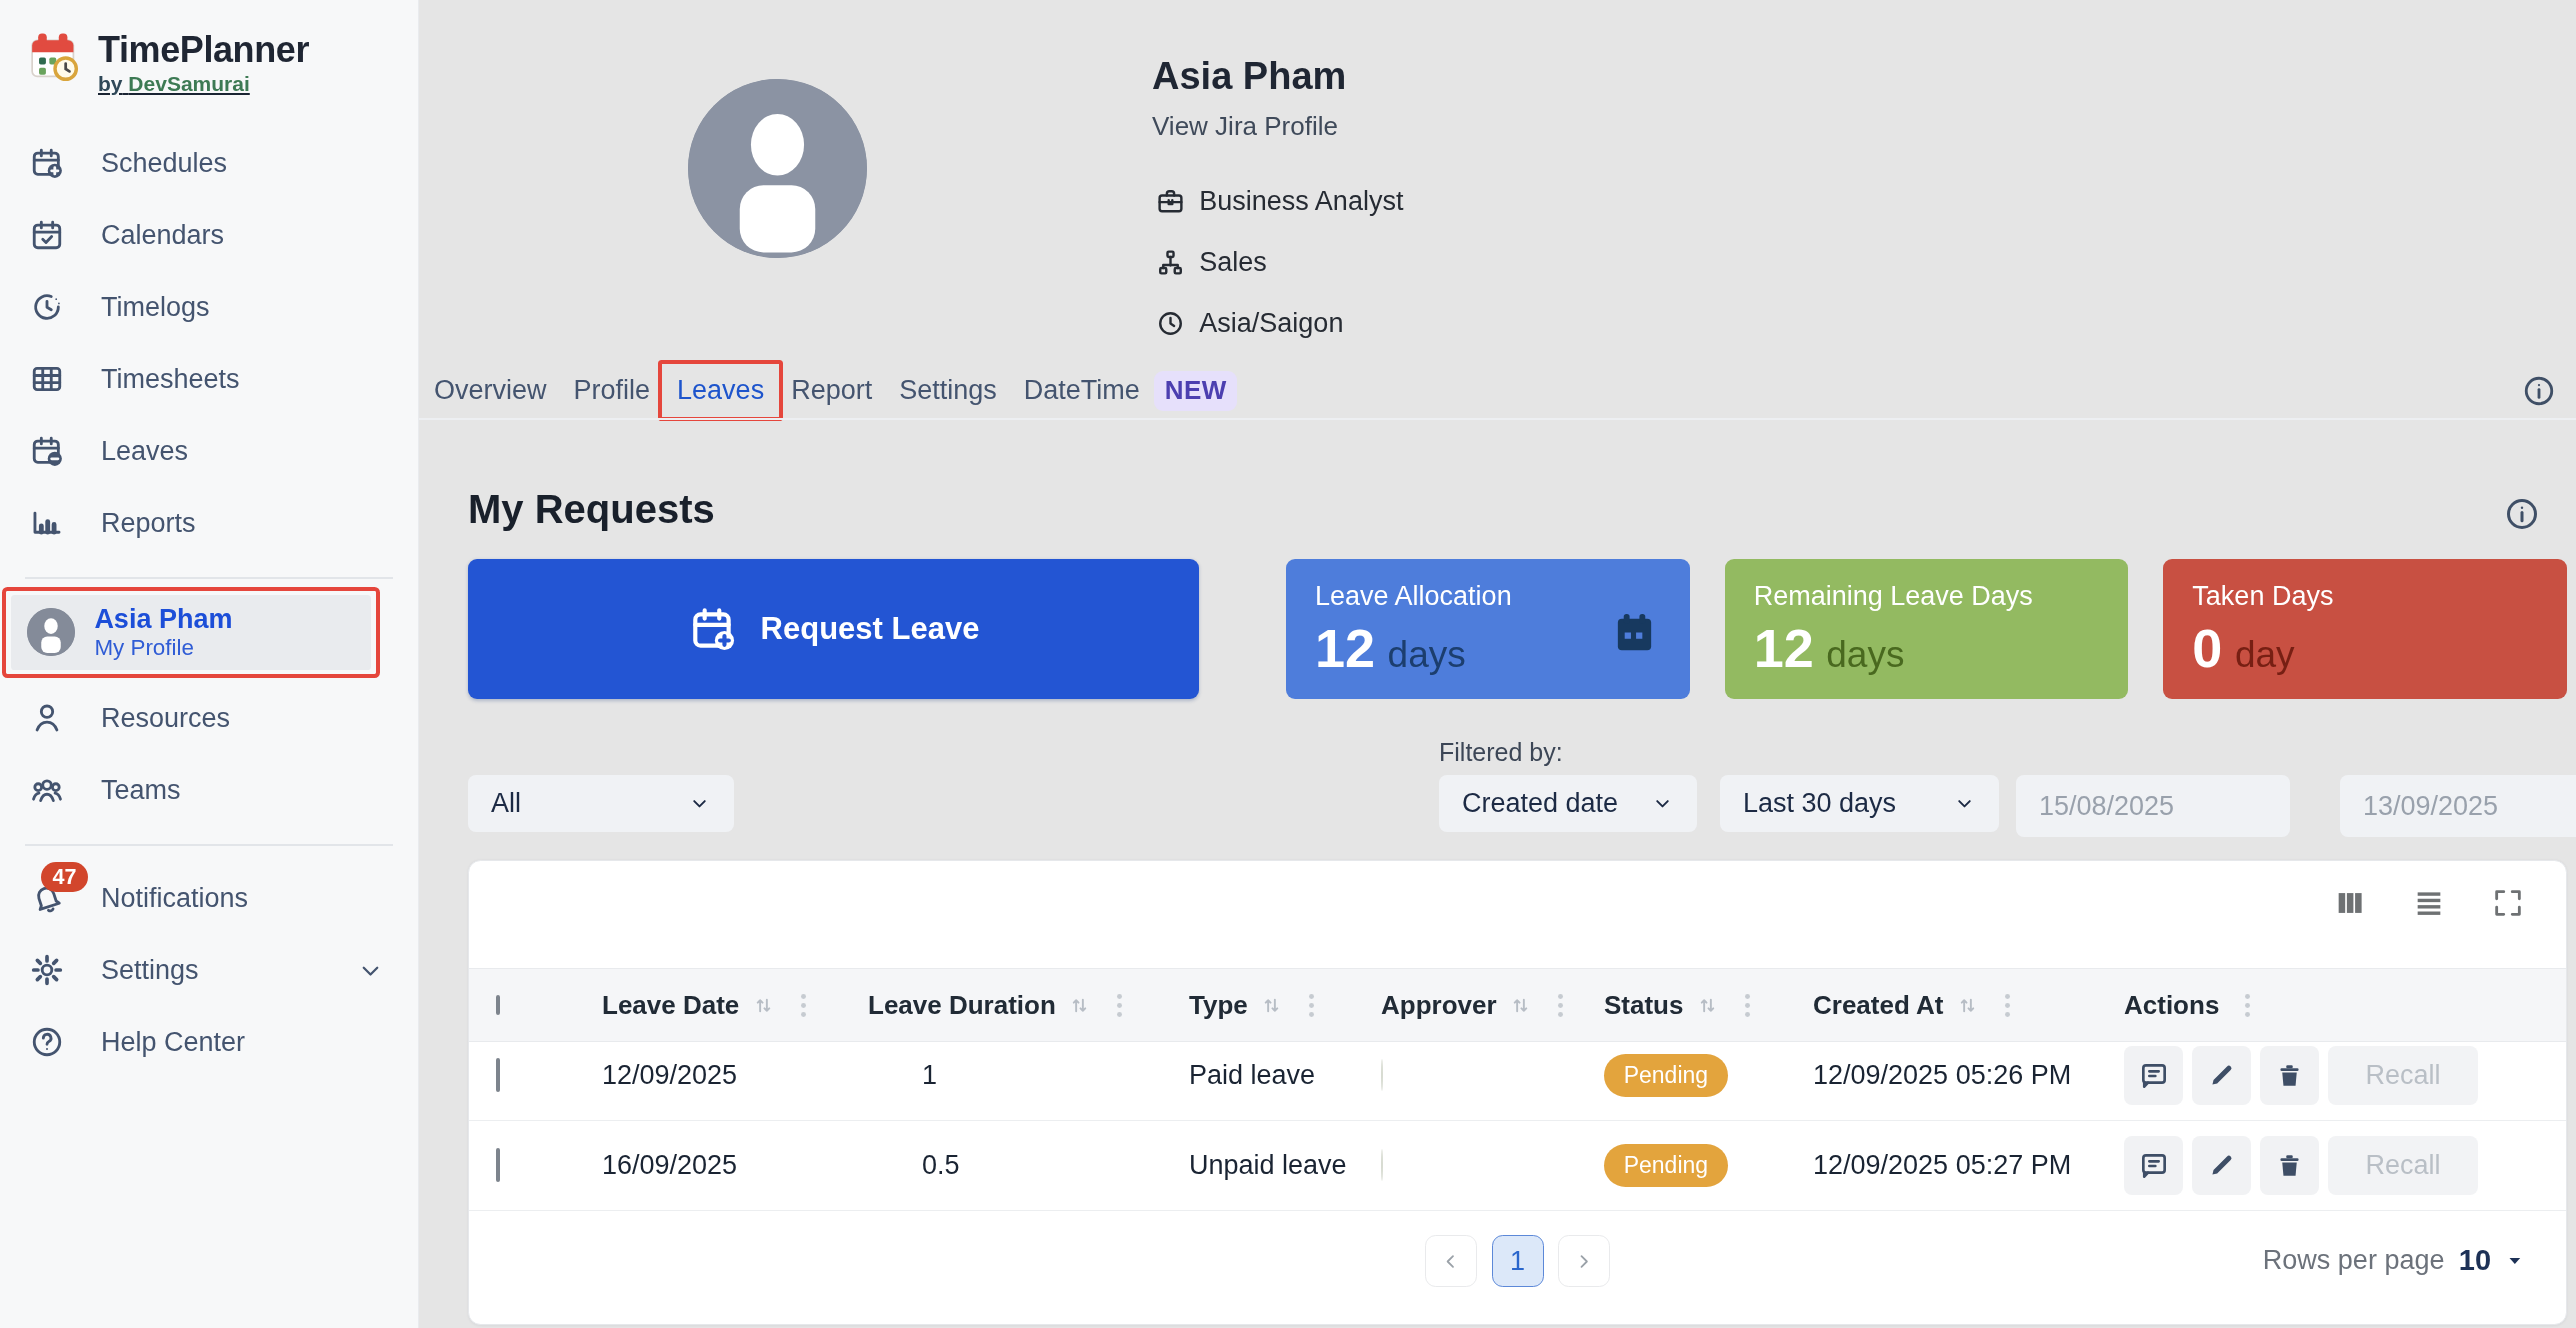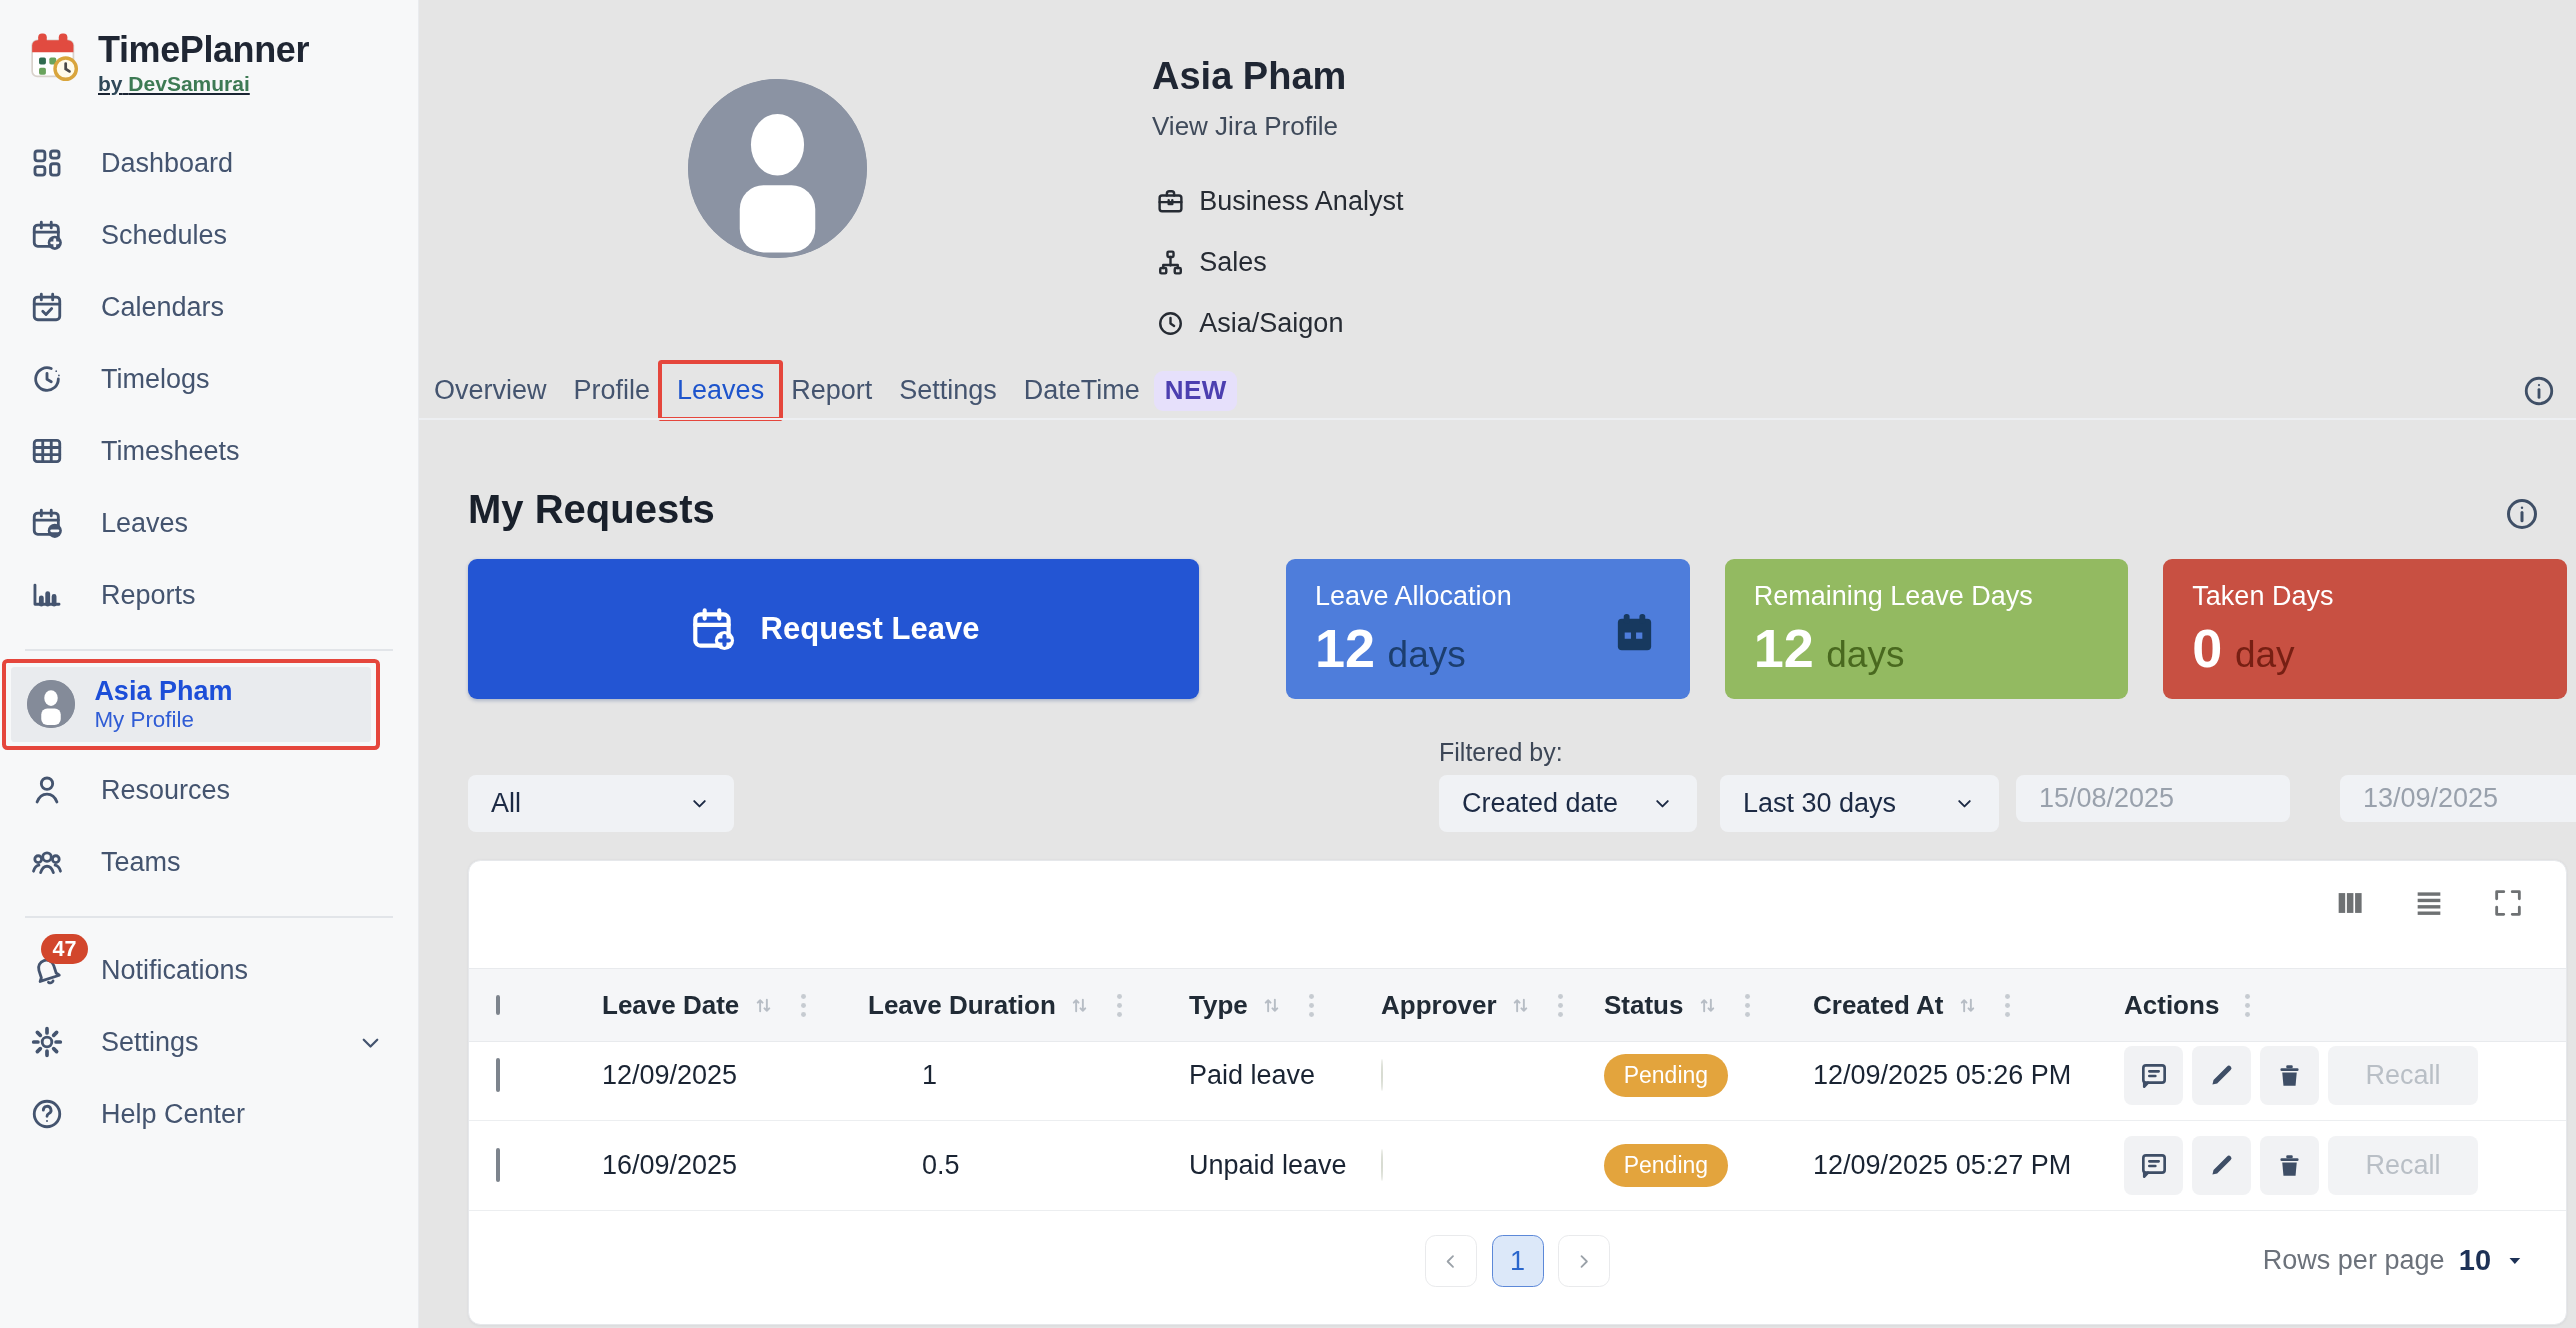--- a/index.html
+++ b/index.html
@@ -69,21 +69,21 @@
   .card-red .card-unit { color:#771f13; }
   .card-cal { position:absolute; right:32px; top:50px; width:47px; color:#17395f; }
 
   
   .filtered-label { position:absolute; left:1439px; top:738px; font-size:25px; color:#3c4656; }
   .sel { position:absolute; top:775px; height:57px; background:#f0f2f5; border-radius:8px; display:flex; align-items:center; padding:0 23px; font-size:27px; color:#1c2a44; cursor:pointer; }
   .sel .ico { margin-left:auto; width:23px; color:#1c2a44; }
   .sel-all { left:468px; width:266px; }
   .sel-field { left:1439px; width:258px; }
   .sel-preset { left:1720px; width:279px; }
-  .date-inp { position:absolute; top:775px; height:47px; background:#f0f2f5; border-radius:8px; display:flex; align-items:center; padding:0 23px; font-size:27px; color:#99a1ac; cursor:text; }
+  .date-inp { position:absolute; top:775px; height:62px; background:#f0f2f5; border-radius:8px; display:flex; align-items:center; padding:0 23px; font-size:27px; color:#99a1ac; cursor:text; }
   .date-from { left:2016px; width:274px; }
   .date-to { left:2304px; width:263px;margin-left:36px; }
 
   
   .tcard { position:absolute; left:468px; top:860px; width:2099px; height:465px; background:#fff; border:0.9px solid #e6e8eb; border-radius:12.5px; box-shadow:0 0.9px 2.7px rgba(15,30,60,.06); overflow:hidden; }
   .tc-toolbar { position:absolute; top:25px; right:41px; display:flex; gap:45px; color:#6e7173; }
   .tc-toolbar .ico { width:34px; cursor:pointer; }
   .thead { position:absolute; left:0; right:0; top:107px; height:74px; background:#f5f6f8; border-top:0.9px solid #e8eaed; border-bottom:0.9px solid #e8eaed; display:grid; grid-template-columns:133px 266px 321px 192px 223px 209px 311px 1fr; align-items:center; }
   .th { display:flex; align-items:center; gap:12.5px; font-size:26px; font-weight:700; color:#212b36; }
   .sort-ico { width:23px; color:#b7bdc5; }
@@ -129,31 +129,20 @@
       </span>
       <span>
         <div class="logo-title">TimePlanner</div>
         <div class="logo-sub"><span class="by">by</span> <span class="brand">DevSamurai</span></div>
       </span>
     </div>
 
     <div class="nav">
       <div class="s-item">
         <span class="ico">
-            <svg class="st" width="34" height="34" viewBox="0 0 24 24" stroke-width="2.4">
-              <rect x="3.5" y="3.5" width="7" height="7" rx="1.8"></rect>
-              <rect x="14.5" y="3.5" width="6" height="5" rx="1.8"></rect>
-              <rect x="3.5" y="14.5" width="7" height="6" rx="1.8"></rect>
-              <rect x="14.5" y="12.5" width="6" height="8" rx="1.8"></rect>
-            </svg>
-          </span>
-        <span>Dashboard</span>
-      </div>
-      <div class="s-item">
-        <span class="ico">
             <svg class="st" width="34" height="34" viewBox="0 0 24 24" stroke-width="2.2">
               <rect x="3" y="5" width="17" height="15" rx="2.5"></rect>
               <path d="M8 3v4M15 3v4M3 10h17"></path>
               <circle cx="17.5" cy="17.5" r="5" fill="currentColor" stroke="none"></circle>
               <path d="M17.5 15.3v4.4M15.3 17.5h4.4" stroke="#f7f8f9" stroke-width="2"></path>
             </svg>
           </span>
         <span>Schedules</span>
       </div>
       <div class="s-item">

